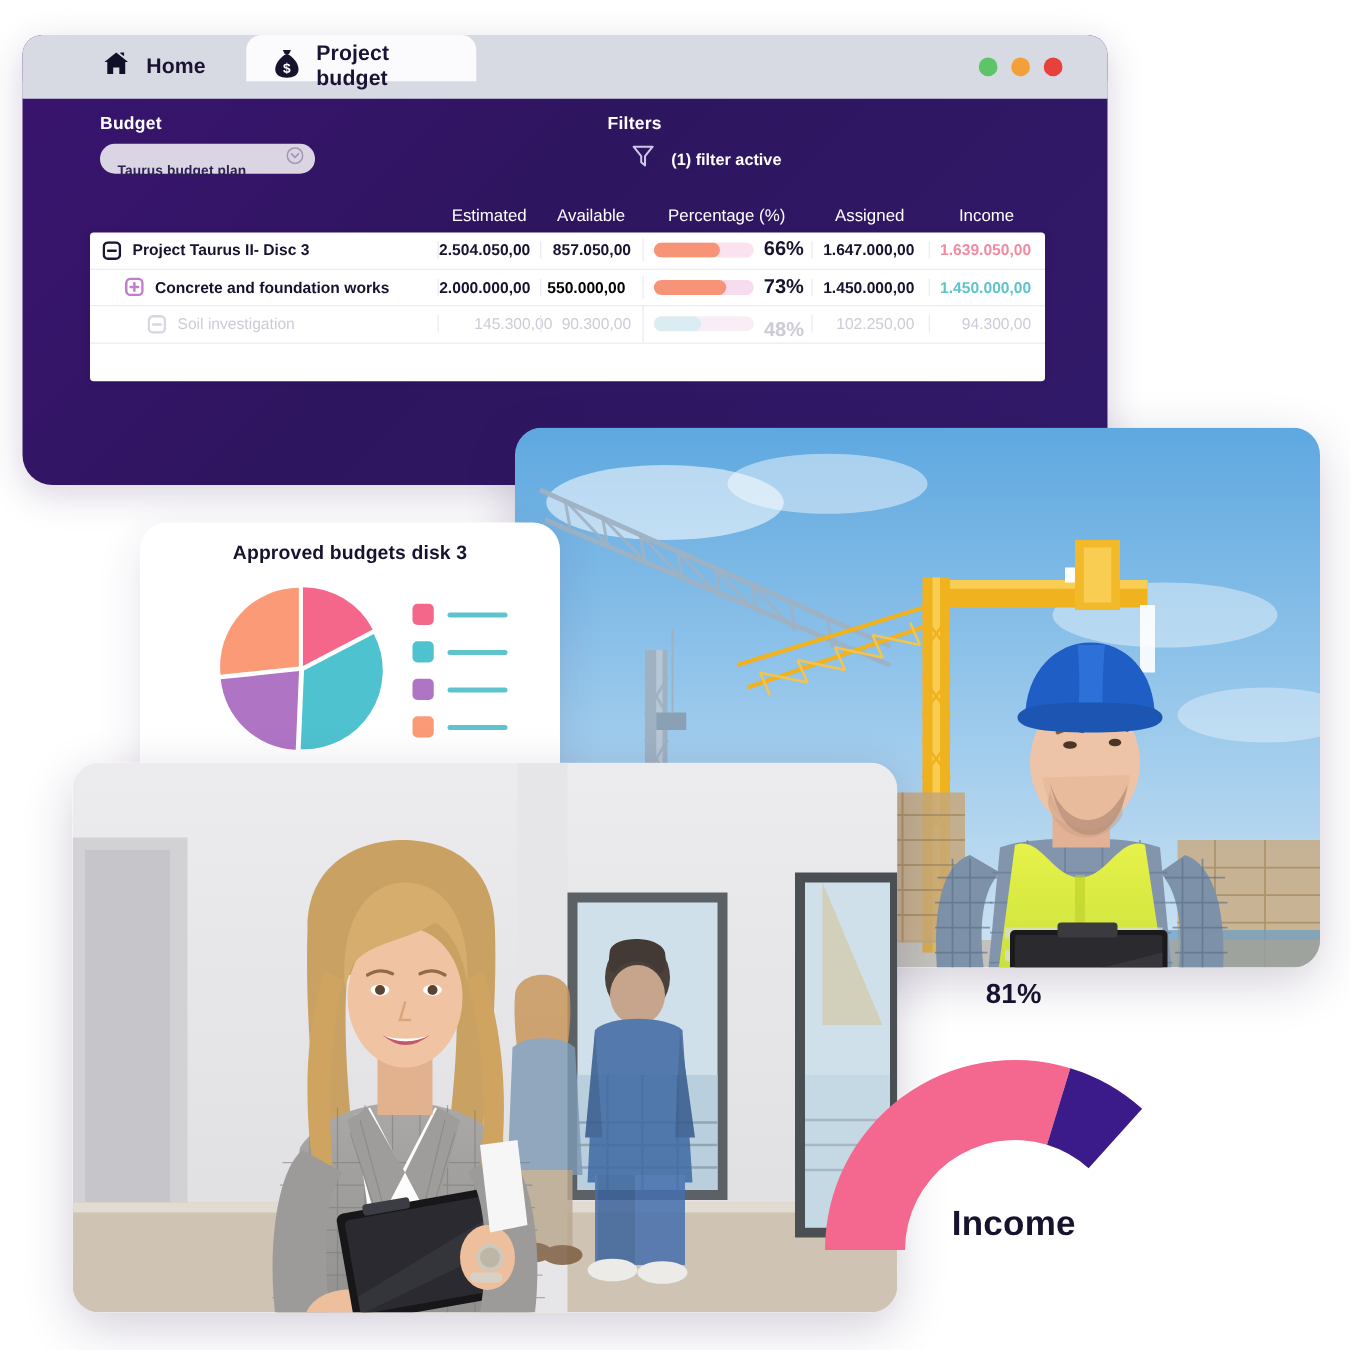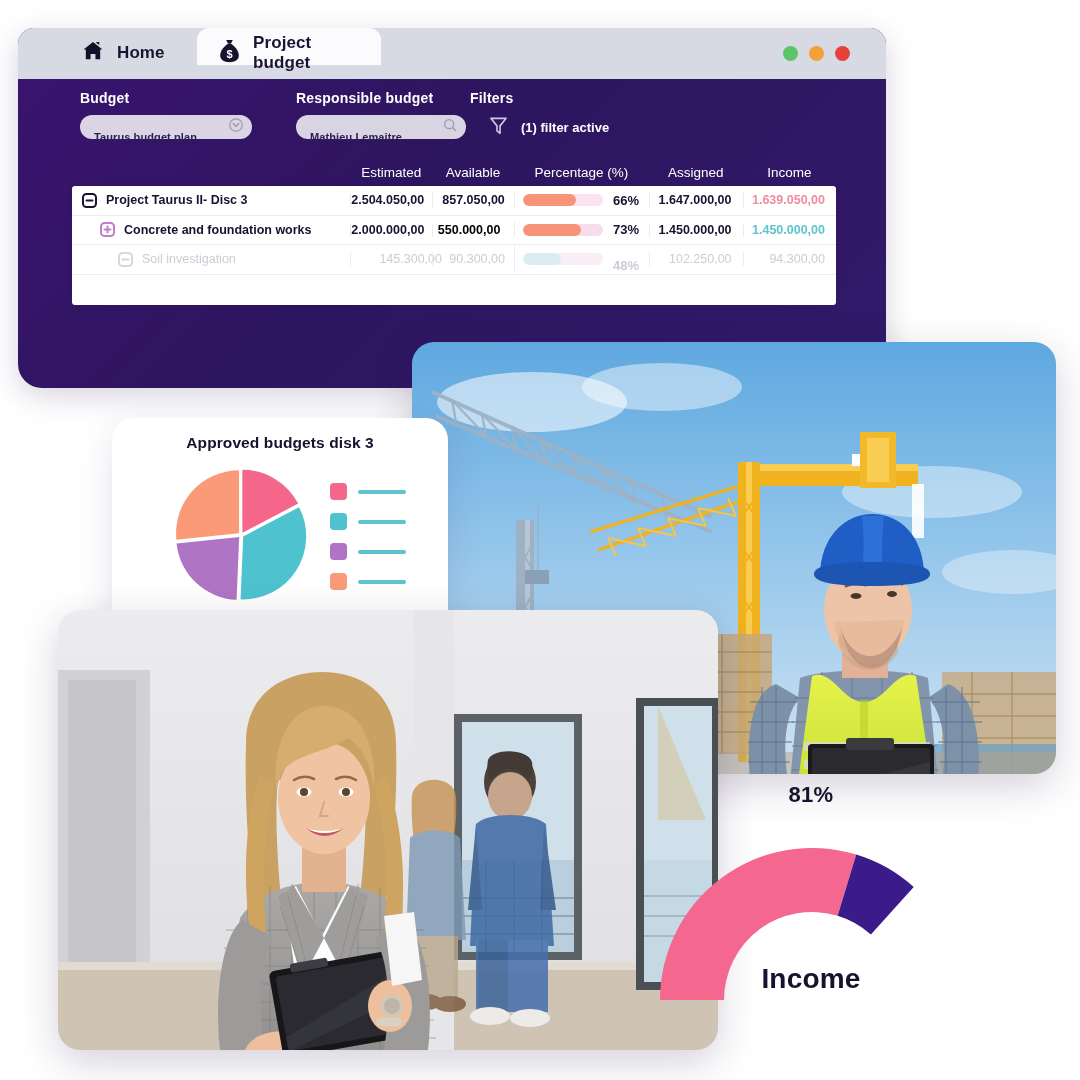--- a/index.html
+++ b/index.html
@@ -34,40 +34,40 @@
   .field-group{position:absolute;}
   .field-label{font-size:14px;font-weight:700;color:#ffffff;margin-bottom:9px;letter-spacing:.2px;}
   .pill{height:24px;border-radius:14px;background:rgba(255,255,255,.82);
      display:flex;align-items:center;padding:0 14px;box-sizing:border-box;position:relative;}
   .pill .ptext{font-size:11px;font-weight:700;color:#2c2152;letter-spacing:.1px;margin-top:20px;}
   .pill .pico{position:absolute;right:9px;top:50%;transform:translateY(-50%);opacity:.45;}
   #grp-budget{left:62px;top:0;}
   #grp-budget .pill{width:172px;}
   #grp-resp{left:278px;top:0;}
   #grp-resp .pill{width:170px;}
-  #grp-filters{left:452px;top:0;}
+  #grp-filters{left:468px;top:0;}
   #filter-row{display:flex;align-items:center;gap:12px;height:24px;padding-left:18px;}
   #filter-text{font-size:13px;font-weight:700;color:#ffffff;}
 
   
   #table{position:absolute;left:54px;top:130px;width:764px;}
   #thead{display:flex;height:28px;align-items:center;}
   #thead .th{font-size:13.5px;color:#ffffff;font-weight:400;text-align:center;}
   #tbody{background:#ffffff;border-radius:3px;overflow:hidden;box-shadow:0 1px 6px rgba(0,0,0,.08);}
   .trow{display:flex;height:28.5px;align-items:center;border-bottom:1px solid #eceaf2;}
   .trow:last-child{border-bottom:none;}
   .cell{font-size:12.5px;box-sizing:border-box;}
   .c-name{width:280px;display:flex;align-items:center;gap:9px;padding-left:10px;}
   .c-name .rlabel{font-size:12.5px;}
   .c-num{width:82px;text-align:right;padding-right:9px;border-left:1px solid #eceaf2;}
   .c-pct{width:136px;border-left:1px solid #eceaf2;display:flex;align-items:center;gap:8px;padding:0 8px;}
   .c-num2{width:94px;text-align:right;padding-right:11px;border-left:1px solid #eceaf2;}
   .bartrack{flex:1;height:12px;border-radius:7px;position:relative;overflow:hidden;}
   .barfill{position:absolute;left:0;top:0;height:12px;border-radius:7px;}
-  .pctlabel{font-size:13px;font-weight:700;width:30px;text-align:center;}
+  .pctlabel{font-size:16px;font-weight:700;width:30px;text-align:right;}
   .sqico{width:15px;height:15px;border-radius:4px;display:flex;align-items:center;
      justify-content:center;flex:0 0 auto;}
   .sqico svg{display:block;}
   .r-empty{height:30px;}
 
   
   #pie-card{position:absolute;left:112px;top:418px;width:336px;height:216px;
      background:#ffffff;border-radius:22px;box-shadow:0 10px 34px rgba(60,30,90,.13);z-index:6;}
   #pie-title{position:absolute;left:0;top:16px;width:336px;text-align:center;
      font-size:15.5px;font-weight:700;color:#17122e;letter-spacing:.1px;}
@@ -138,32 +138,20 @@
           <span class="ptext">Taurus budget plan</span>
           <span class="pico">
             <svg width="14" height="14" viewBox="0 0 14 14">
               <circle cx="7" cy="7" r="6.2" fill="none" stroke="#5b4f7e" stroke-width="1.2"></circle>
               <path d="M4.2 5.6 L7 8.4 L9.8 5.6" fill="none" stroke="#5b4f7e" stroke-width="1.4" stroke-linecap="round" stroke-linejoin="round"></path>
             </svg>
           </span>
         </div>
       </div>
 
-      <div class="field-group" id="grp-resp">
-        <div class="field-label">Responsible budget</div>
-        <div class="pill">
-          <span class="ptext">Mathieu Lemaitre</span>
-          <span class="pico">
-            <svg width="14" height="14" viewBox="0 0 14 14">
-              <circle cx="6.2" cy="6.2" r="4.5" fill="none" stroke="#5b4f7e" stroke-width="1.3"></circle>
-              <path d="M9.6 9.6 L12.6 12.6" stroke="#5b4f7e" stroke-width="1.4" stroke-linecap="round"></path>
-            </svg>
-          </span>
-        </div>
-      </div>
 
       <div class="field-group" id="grp-filters">
         <div class="field-label">Filters</div>
         <div id="filter-row">
           <span>
             <svg width="21" height="21" viewBox="0 0 22 22">
               <path d="M3 3.5 L19 3.5 L12.6 11.4 L12.6 19.2 L9.4 16.6 L9.4 11.4 Z" fill="none" stroke="#cfc7e8" stroke-width="1.7" stroke-linejoin="round"></path>
             </svg>
           </span>
           <span id="filter-text">(1) filter active</span>

